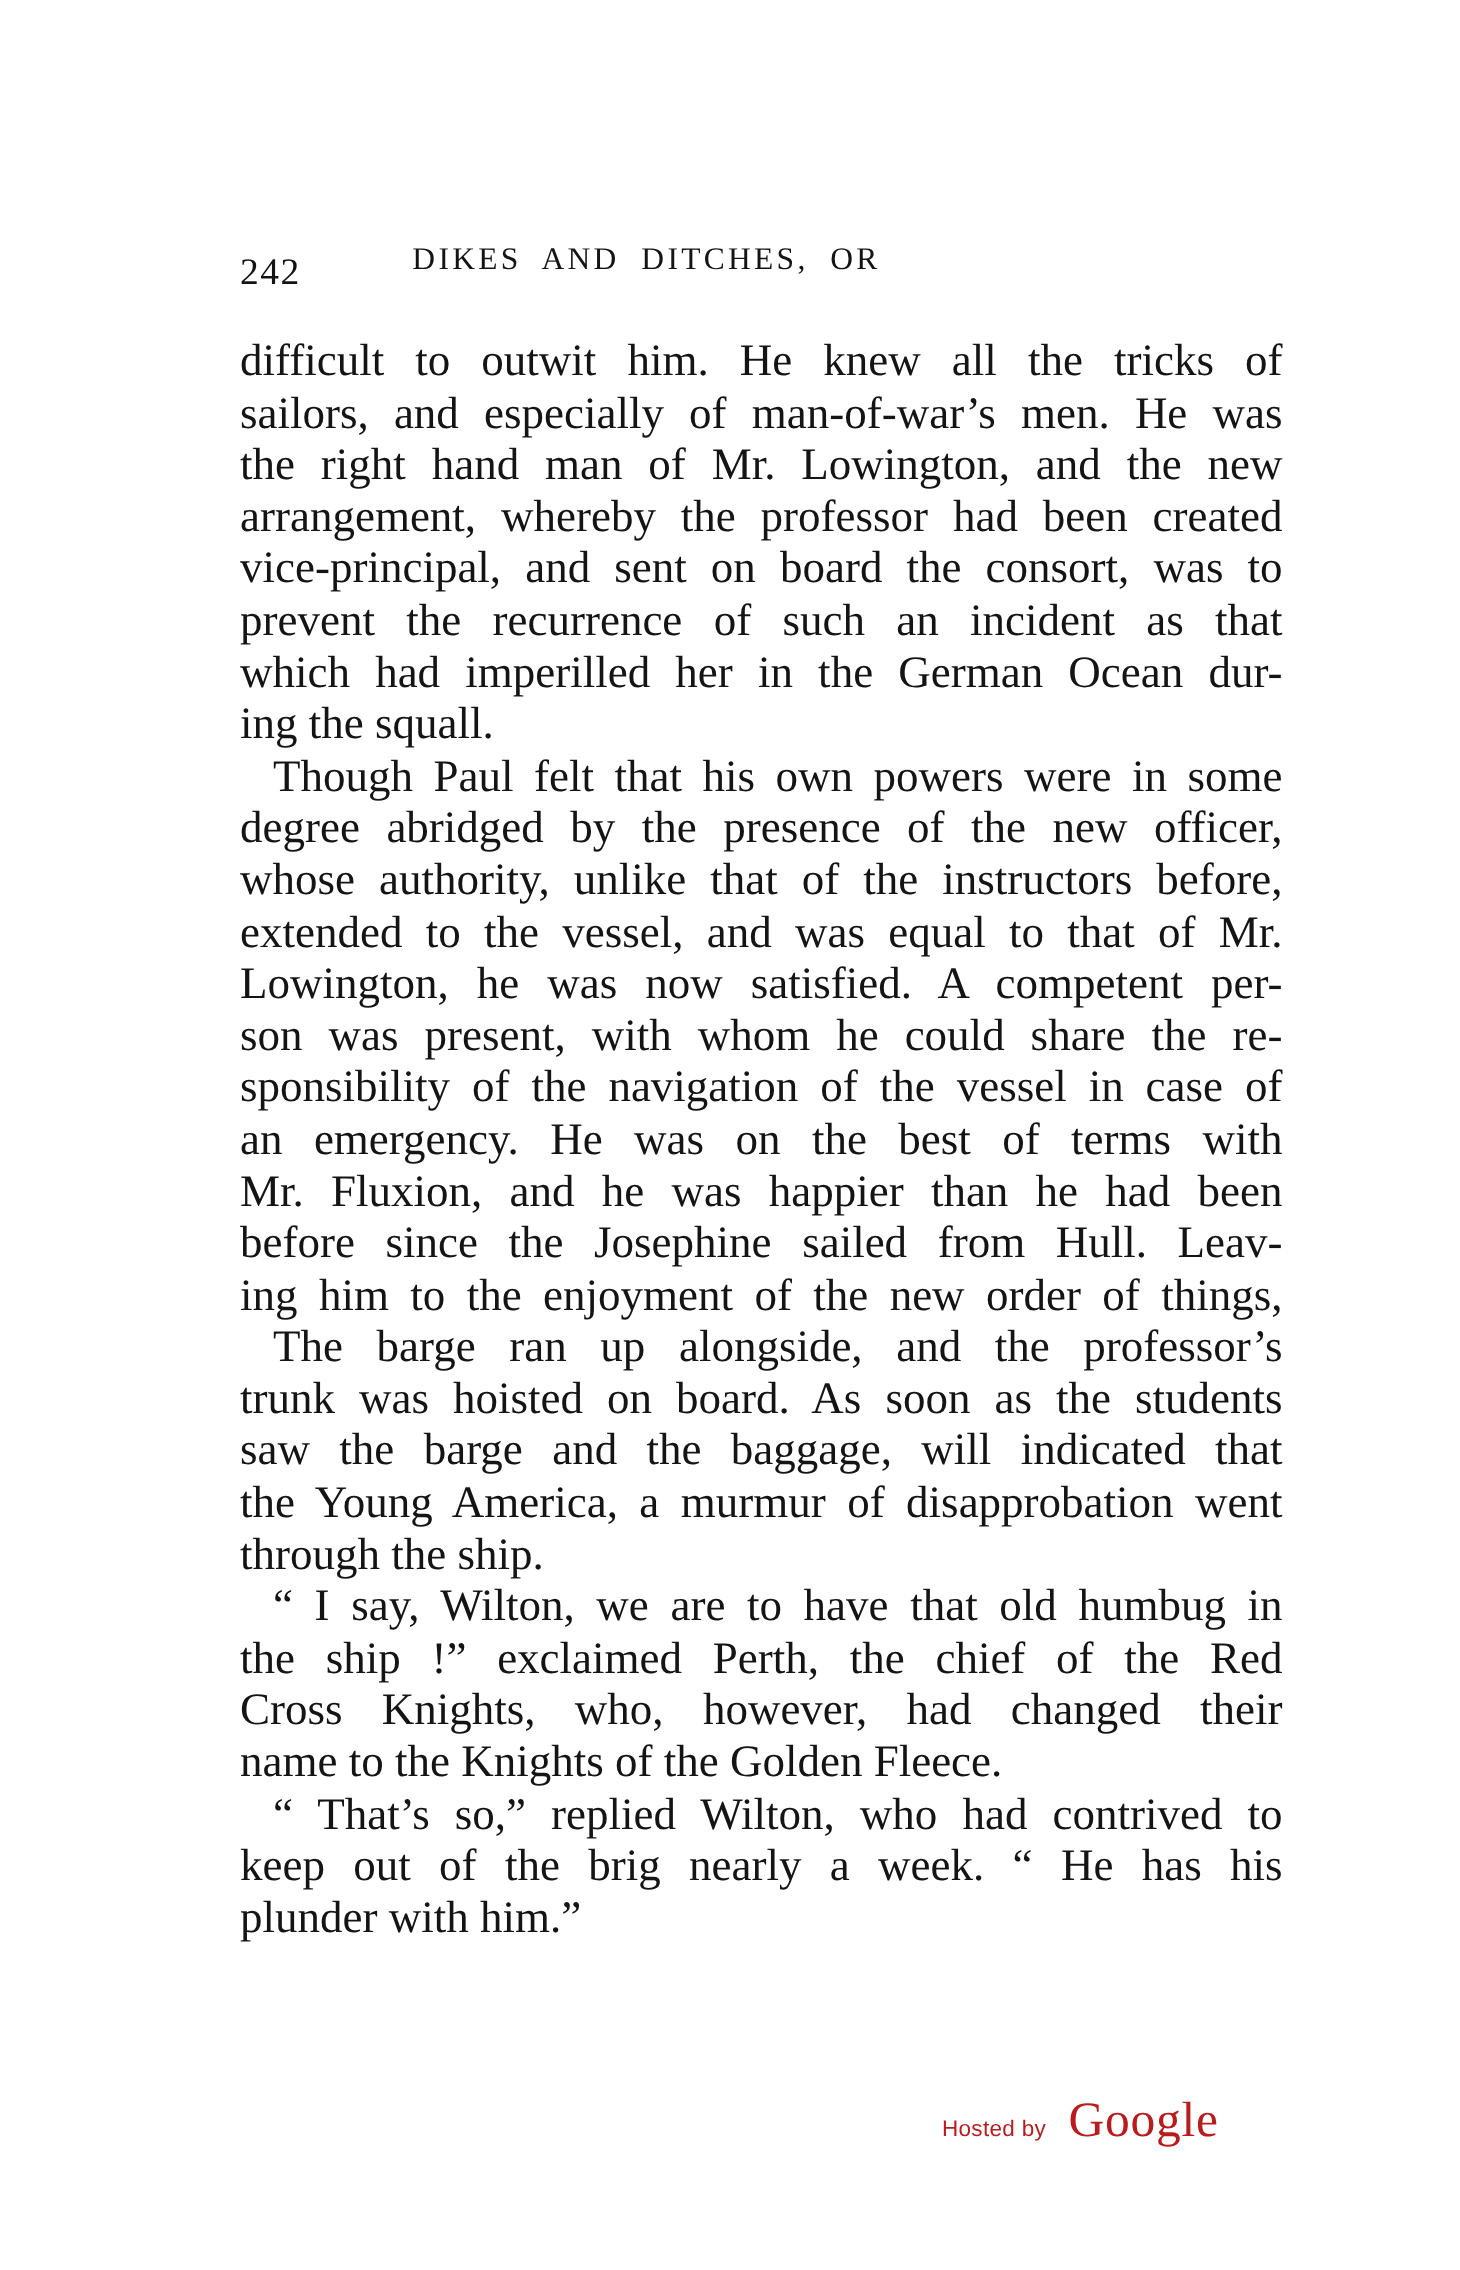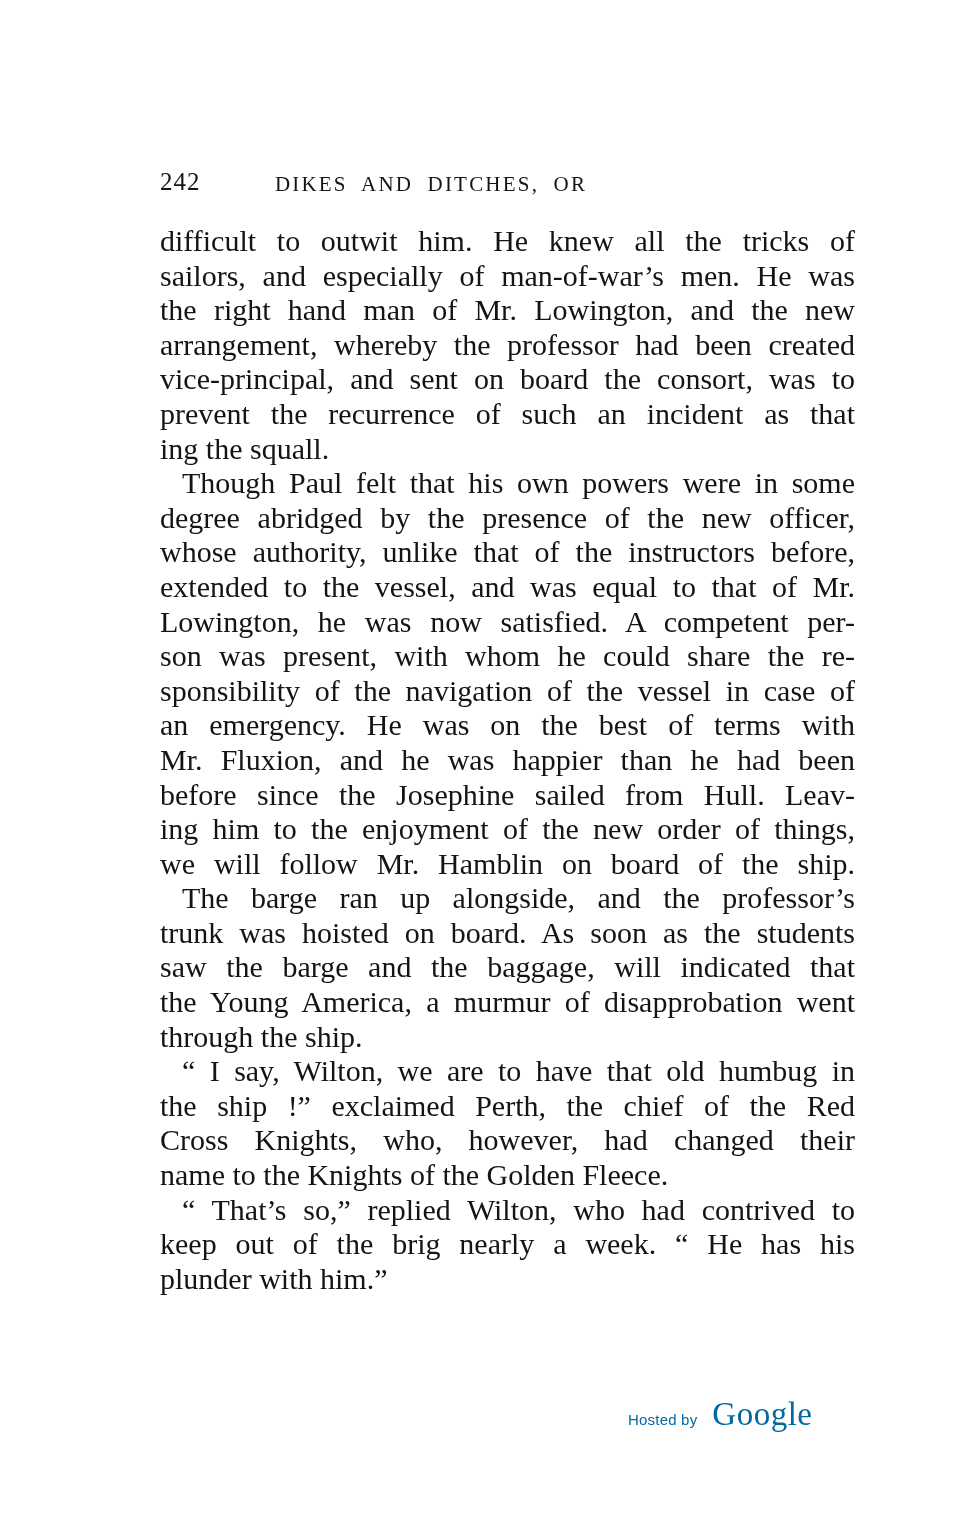--- a/index.html
+++ b/index.html
@@ -20,21 +20,21 @@
   .page-num {
     position: absolute;
     left: 160px;
     top: 168px;
     font-size: 25px;
     letter-spacing: 1px;
   }
   .head-title {
     position: absolute;
     left: 431px;
-    top: 172px;
+    top: 160px;
     transform: translateX(-50%);
     font-size: 21px;
     letter-spacing: 2.2px;
     word-spacing: 7px;
     white-space: nowrap;
   }
   
   .text-block {
     position: absolute;
     left: 160px;
@@ -56,21 +56,21 @@
   .line.indent {
     text-indent: 22px;
   }
   
   .footer {
     position: absolute;
     left: 628px;
     top: 1396px;
     display: flex;
     align-items: baseline;
-    color: #0369a1;
+    color: #b91c1c;
   }
   .hosted {
     font-family: "Liberation Sans", sans-serif;
     font-size: 15px;
     letter-spacing: 0.2px;
   }
   .glogo {
     font-family: "Liberation Serif", serif;
     font-size: 33px;
     letter-spacing: 0.5px;
@@ -86,33 +86,33 @@
 
   <span class="head-title">DIKES AND DITCHES, OR</span>
 
   <div class="text-block" id="text-block">
       <div class="line">difficult to outwit him.  He knew all the tricks of</div>
       <div class="line">sailors, and especially of man-of-war’s men.  He was</div>
       <div class="line">the right hand man of Mr. Lowington, and the new</div>
       <div class="line">arrangement, whereby the professor had been created</div>
       <div class="line">vice-principal, and sent on board the consort, was to</div>
       <div class="line">prevent the recurrence of such an incident as that</div>
+      <div class="line">which had imperilled her in the German Ocean dur-</div>
       <div class="line lastline">ing the squall.</div>
       <div class="line indent">Though Paul felt that his own powers were in some</div>
       <div class="line">degree abridged by the presence of the new officer,</div>
       <div class="line">whose authority, unlike that of the instructors before,</div>
       <div class="line">extended to the vessel, and was equal to that of Mr.</div>
       <div class="line">Lowington, he was now satisfied.  A competent per-</div>
       <div class="line">son was present, with whom he could share the re-</div>
       <div class="line">sponsibility of the navigation of the vessel in case of</div>
       <div class="line">an emergency.  He was on the best of terms with</div>
       <div class="line">Mr. Fluxion, and he was happier than he had been</div>
       <div class="line">before since the Josephine sailed from Hull.  Leav-</div>
       <div class="line">ing him to the enjoyment of the new order of things,</div>
-      <div class="line">we will follow Mr. Hamblin on board of the ship.</div>
       <div class="line indent">The barge ran up alongside, and the professor’s</div>
       <div class="line">trunk was hoisted on board.  As soon as the students</div>
       <div class="line">saw the barge and the baggage, will indicated that</div>
       <div class="line">the Young America, a murmur of disapprobation went</div>
       <div class="line lastline">through the ship.</div>
       <div class="line indent">“ I say, Wilton, we are to have that old humbug in</div>
       <div class="line">the ship !” exclaimed Perth, the chief of the Red</div>
       <div class="line">Cross Knights, who, however, had changed their</div>
       <div class="line lastline">name to the Knights of the Golden Fleece.</div>
       <div class="line indent">“ That’s so,” replied Wilton, who had contrived to</div>

